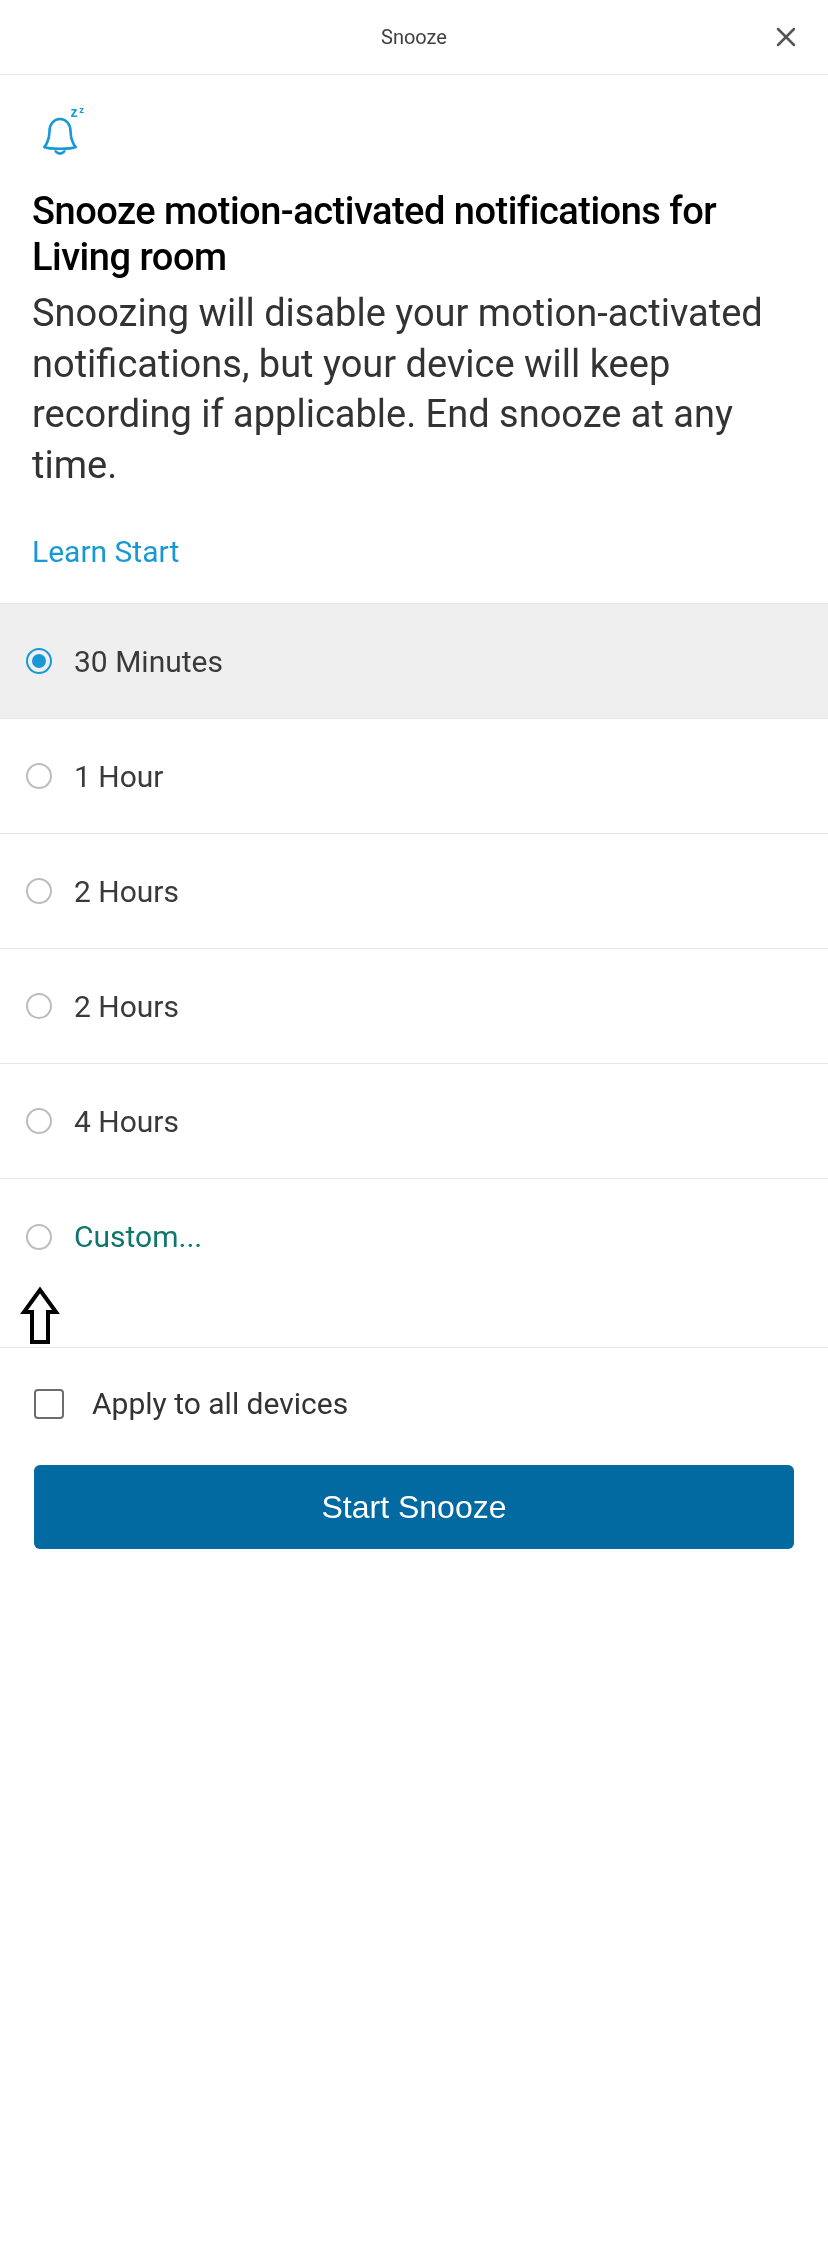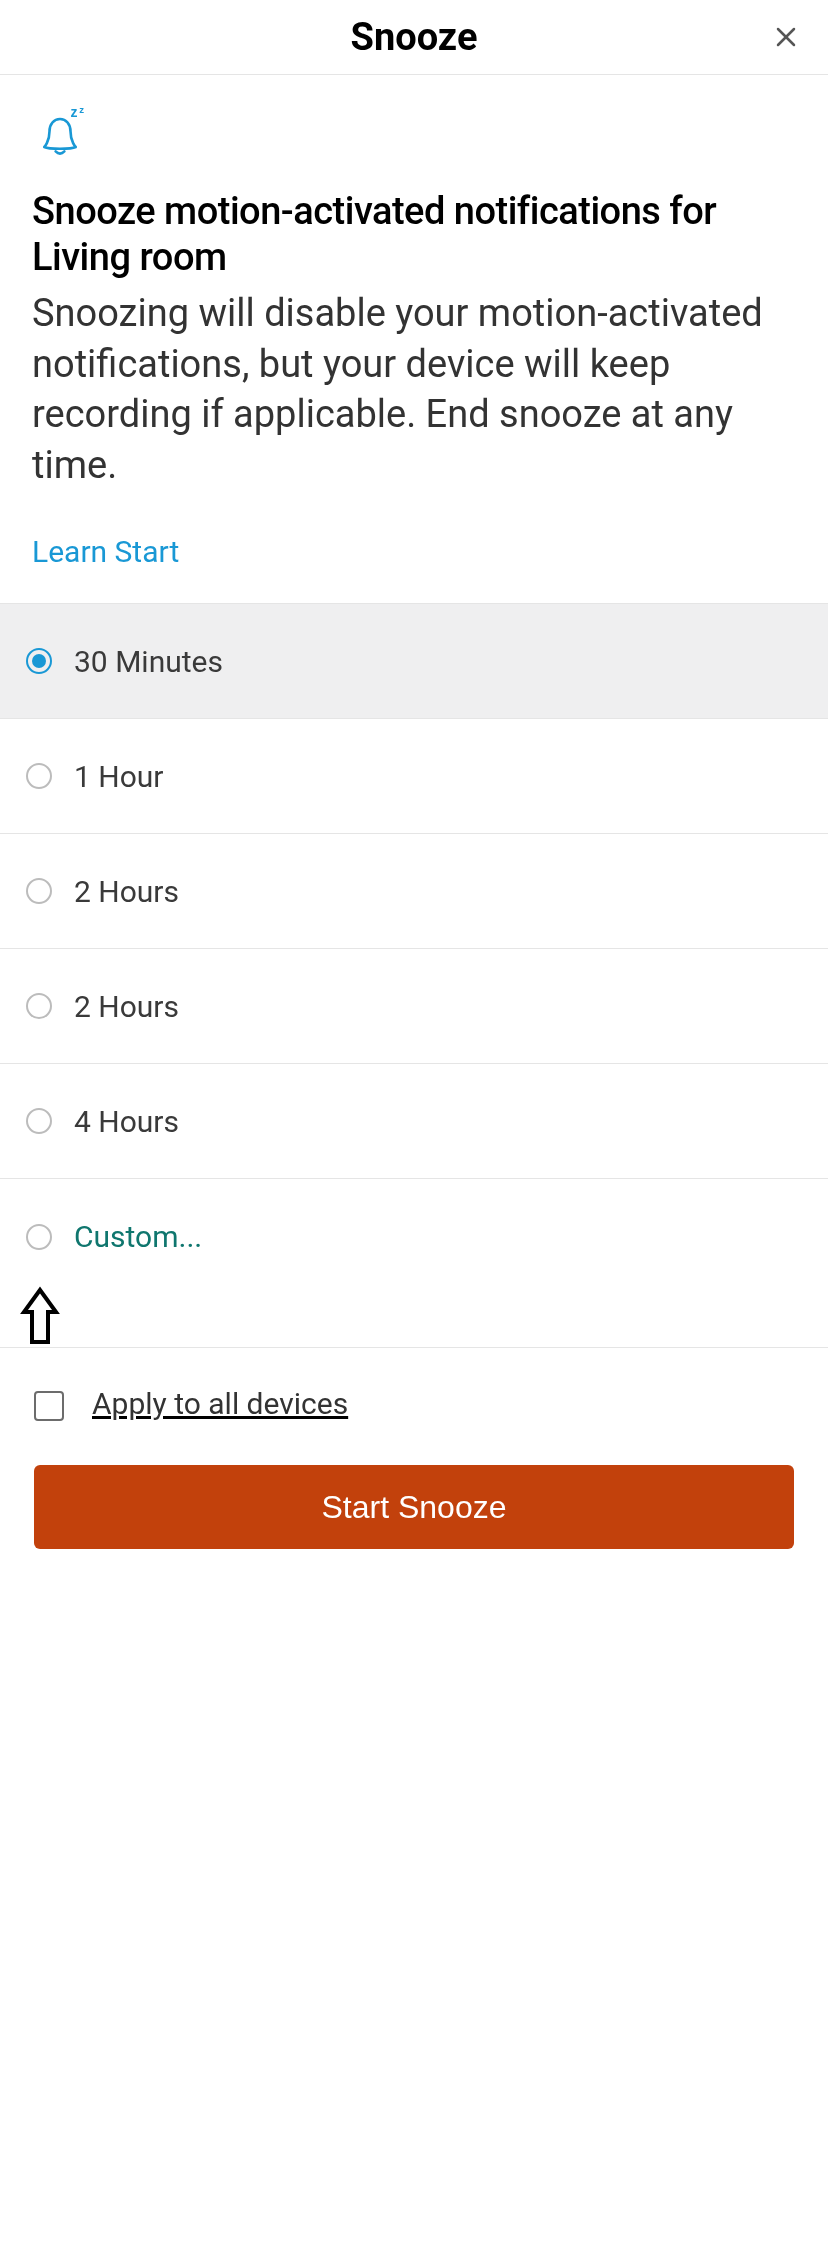--- a/index.html
+++ b/index.html
@@ -15,23 +15,23 @@
     }
     .header {
       display: flex;
       align-items: center;
       justify-content: center;
       position: relative;
       height: 75px;
       border-bottom: 1px solid #e5e5e5;
     }
     .header-title {
-      font-size: 38px;
-      font-weight: 700;
-      color: #000000;
+      font-size: 20px;
+      font-weight: 400;
+      color: #404040;
     }
     .close-icon {
       position: absolute;
       right: 28px;
       top: 50%;
       transform: translateY(-50%);
       width: 28px;
       height: 28px;
       display: flex;
       align-items: center;
@@ -114,40 +114,39 @@
     }
     .option-label.muted {
       color: #0f766e;
     }
     .spacer-under-list {
       height: 54px;
       border-bottom: 1px solid #e5e5e5;
     }
     .apply-row {
       display: flex;
-      align-items: flex-end;
+      align-items: center;
       padding: 38px 34px 38px 34px;
-      text-decoration: underline;
     }
     .checkbox {
       width: 30px;
       height: 30px;
       border: 2px solid #6c6c6c;
       border-radius: 4px;
       margin-right: 28px;
       flex-shrink: 0;
       cursor: pointer;
     }
     .apply-label {
       font-size: 30px;
       color: #333;
     }
     .start-button {
       margin: 6px 34px 40px 34px;
-      background: #c2410c;
+      background: #0369a1;
       color: #ffffff;
       font-size: 32px;
       height: 84px;
       border-radius: 6px;
       display: flex;
       align-items: center;
       justify-content: center;
       cursor: pointer;
       border: none;
       width: calc(100% - 68px);

